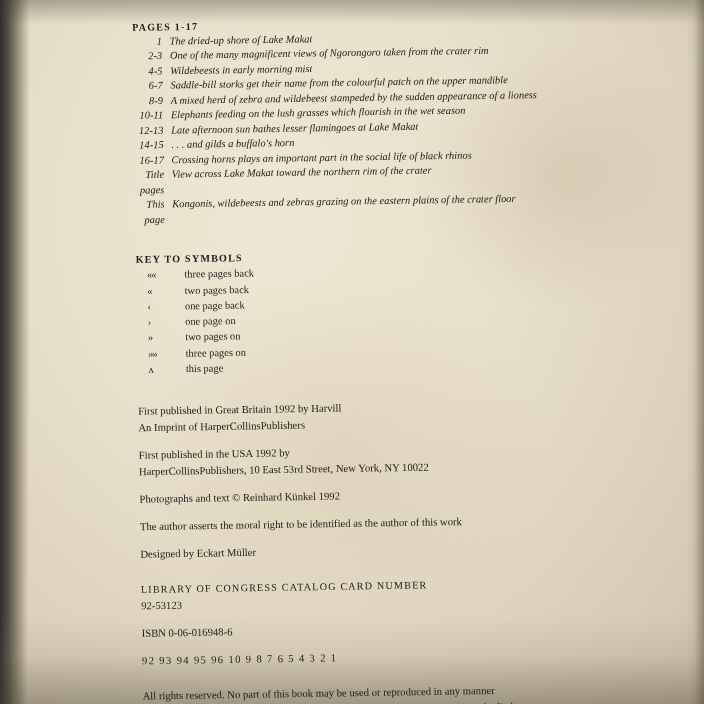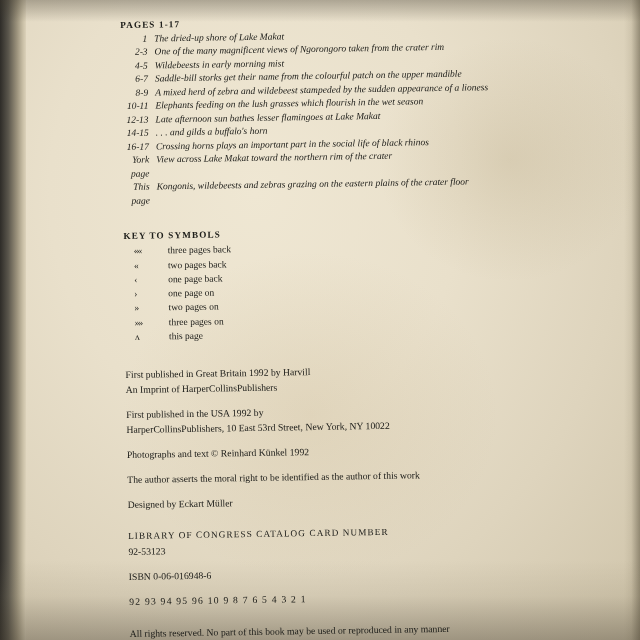--- a/index.html
+++ b/index.html
@@ -181,21 +181,21 @@
         </div>
         <div class="plate-row">
           <span class="plate-num">14-15</span>
           <span class="plate-txt">. . . and gilds a buffalo's horn</span>
         </div>
         <div class="plate-row">
           <span class="plate-num">16-17</span>
           <span class="plate-txt">Crossing horns plays an important part in the social life of black rhinos</span>
         </div>
         <div class="plate-row">
-          <span class="plate-num wide">York page</span>
+          <span class="plate-num wide">Title pages</span>
           <span class="plate-txt">View across Lake Makat toward the northern rim of the crater</span>
         </div>
         <div class="plate-row">
           <span class="plate-num wide">This page</span>
           <span class="plate-txt">Kongonis, wildebeests and zebras grazing on the eastern plains of the crater floor</span>
         </div>
       </div>
     </div>
 
     <div class="spacer-m"></div>

